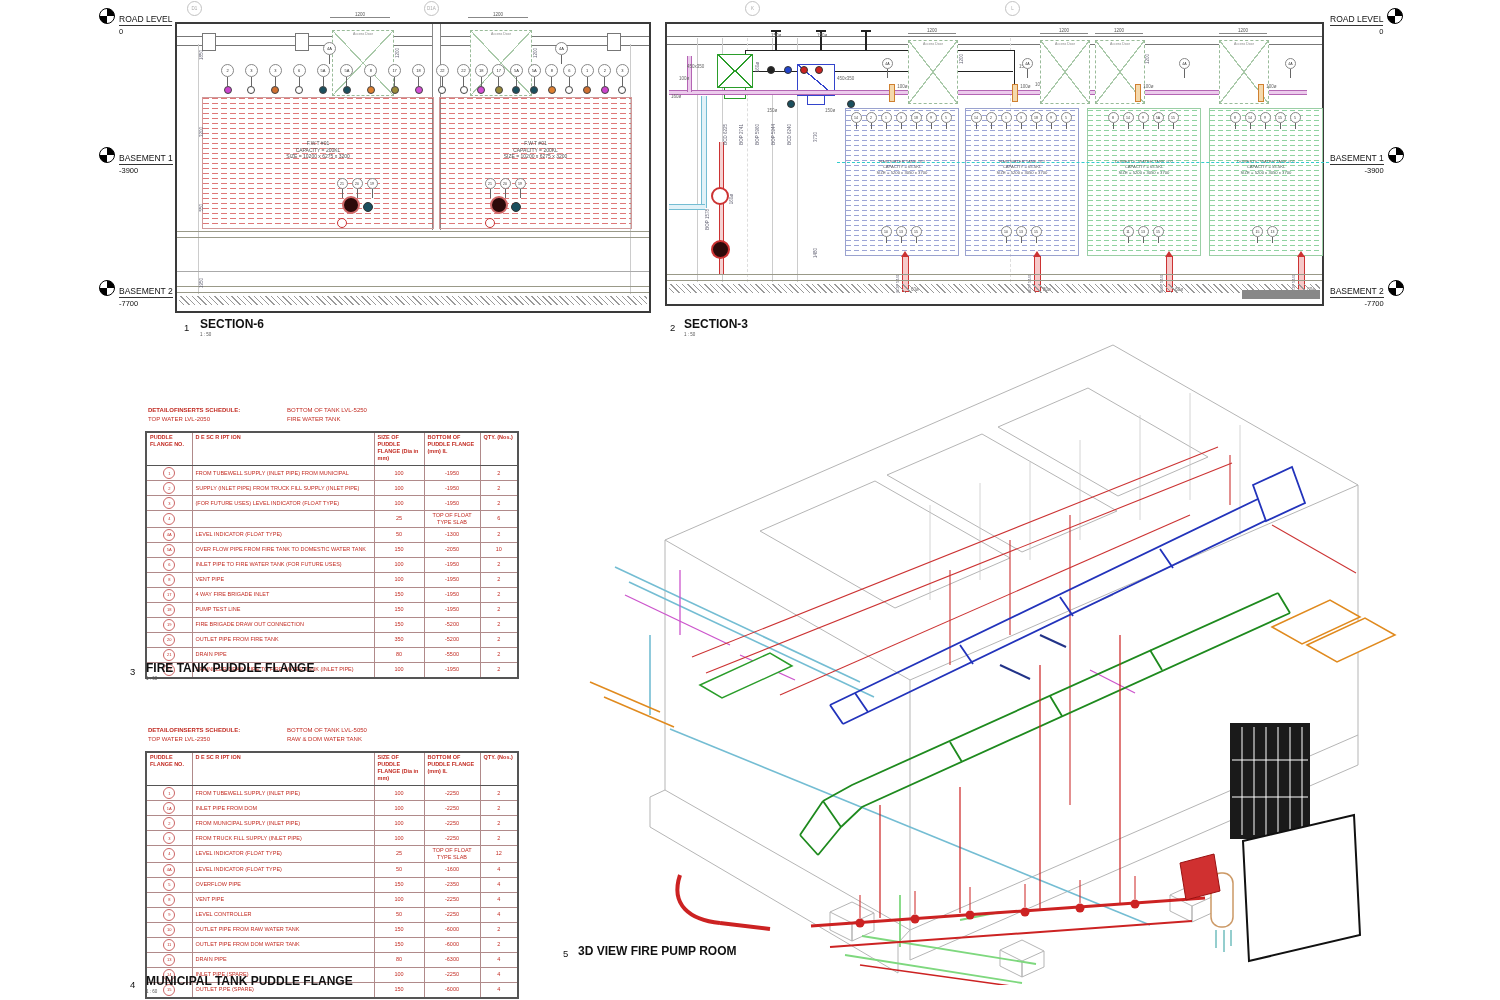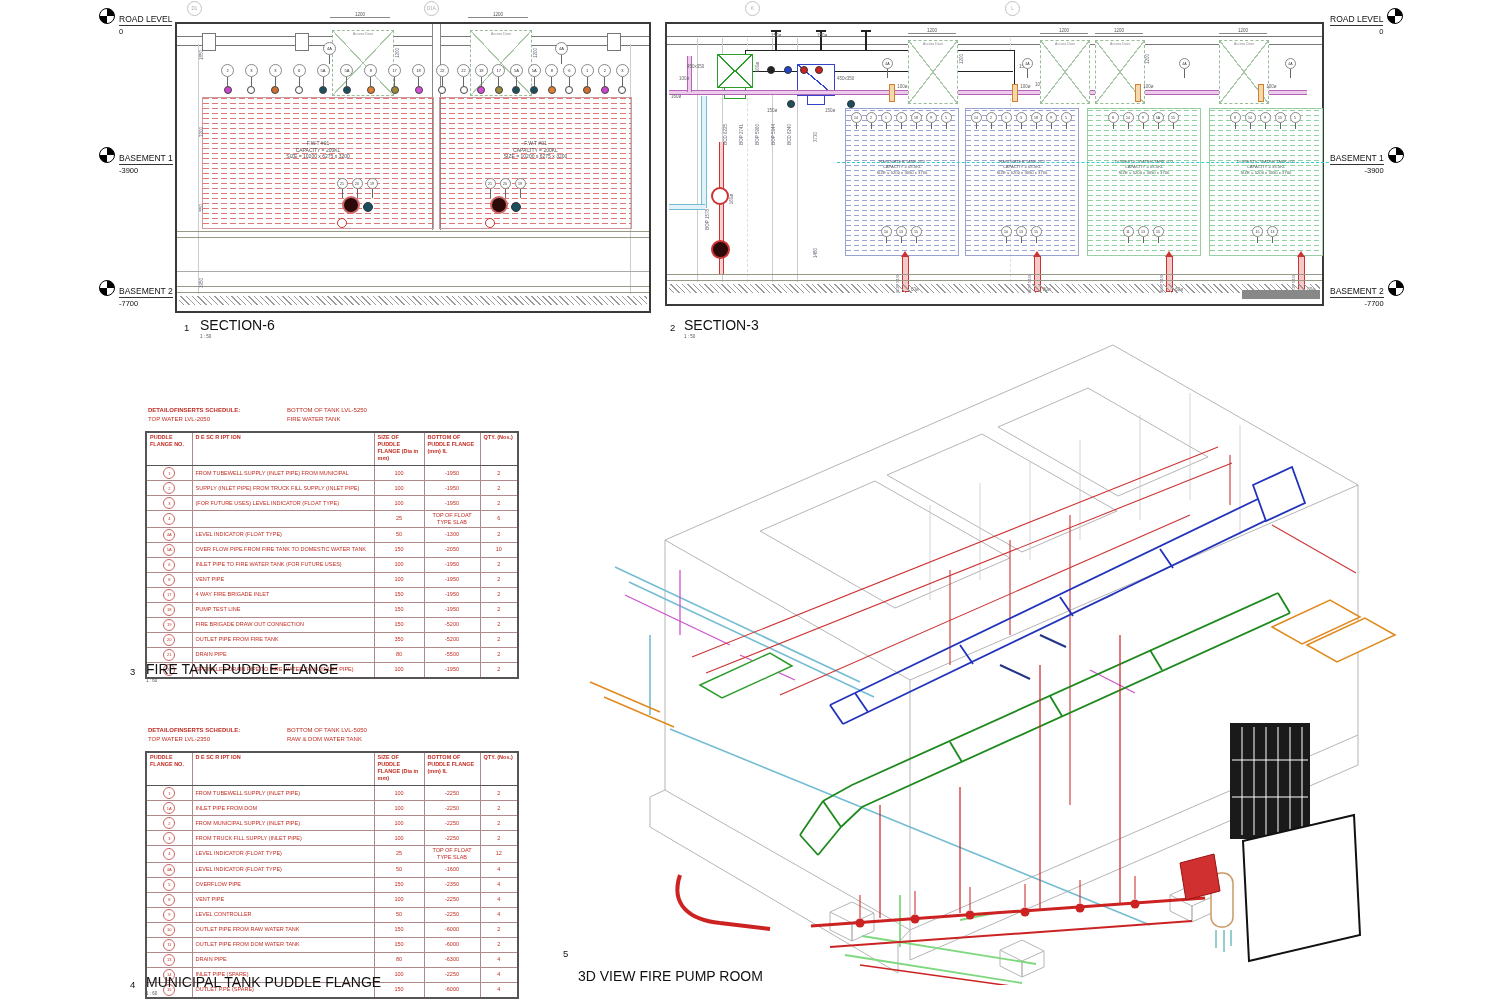--- a/index.html
+++ b/index.html
@@ -73,21 +73,21 @@
   table.sched{position:absolute;border-collapse:collapse;table-layout:fixed;background:#fff;border:2px solid #555;}
   table.sched th,table.sched td{border:1px solid #b08a8a;color:#c22b22;font-size:5.5px;
      padding:1px 3px;line-height:1.25;vertical-align:middle;overflow:hidden;}
   table.sched thead th{text-align:left;vertical-align:top;font-weight:bold;border-bottom:1.5px solid #555;height:30px;}
   td.cnum,th.cnum{text-align:center;}
   .flb{display:inline-flex;width:10px;height:10px;border:1px solid #c66;border-radius:50%;
        align-items:center;justify-content:center;font-size:4px;color:#c22b22;background:#fff;}
   
   .fignum{position:absolute;font-size:9.5px;color:#111;}
   .figtt{position:absolute;}
-  .figtt .tt{font-size:14px;color:#111;white-space:nowrap;}
+  .figtt .tt{font-size:12px;color:#111;white-space:nowrap;font-weight:bold;}
   .figtt .sc{font-size:4.5px;color:#555;margin-top:1px;}
   .lab{position:absolute;font-size:4.5px;color:#666;white-space:nowrap;}
 </style>
 </head>
 <body>
 
 <div class="canvas">
 
   <div class="lvl" style="left:99px;top:8px;">
     <span class="target"></span>
@@ -1058,17 +1058,17 @@
       <circle cx="495" cy="577" r="4.5"></circle>
         <circle cx="550" cy="573" r="4.5"></circle>
         <circle cx="605" cy="569" r="4.5"></circle>
     </g>
     <g stroke="#cc2222" stroke-width="1">
         <path d="M330,583 V560 M385,579 V556 M440,575 V552 M495,572 V549 M550,568 V545 M605,564 V541"></path>
       </g>
     <path d="M650,528 L684,519 L690,556 L656,565 Z" fill="#d03030" stroke="#991111"></path>
   </svg>
   <div class="fignum" style="left:563px;top:948px;">5</div>
-  <div class="figtt" style="left:578px;top:968px;">
+  <div class="figtt" style="left:578px;top:944px;">
     <div class="tt">3D VIEW FIRE PUMP ROOM</div>
   </div>
 
 </div>
 
 </body></html>

